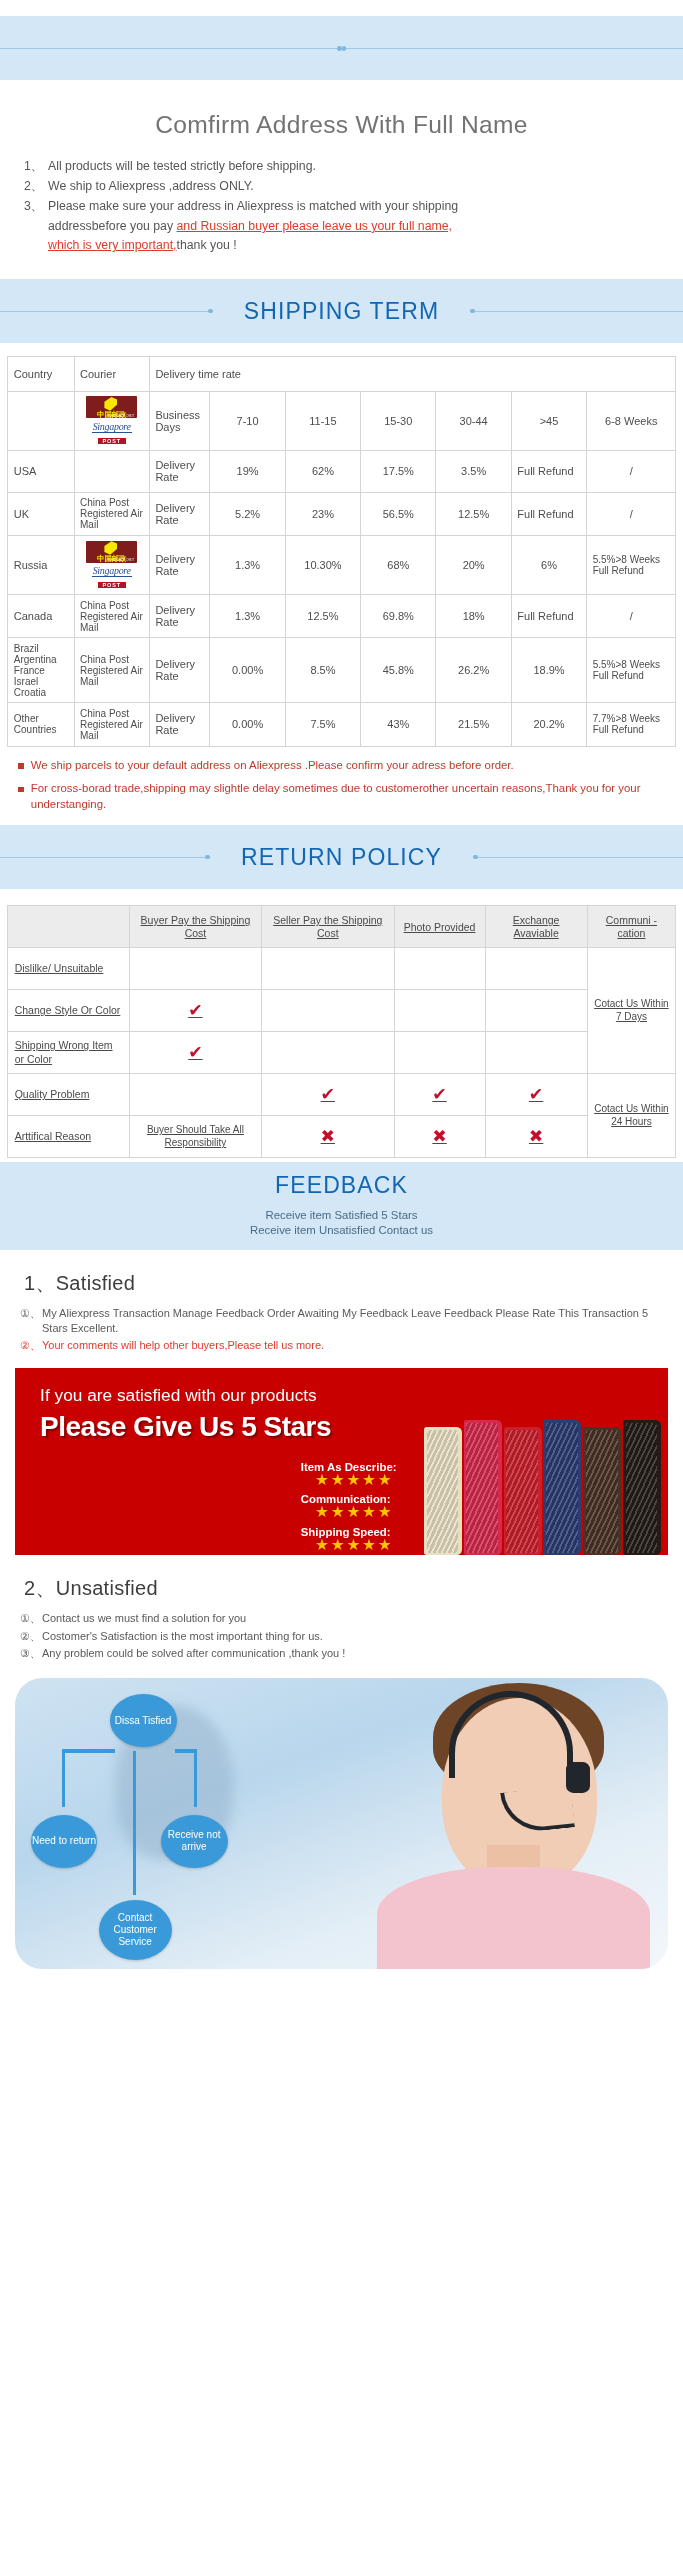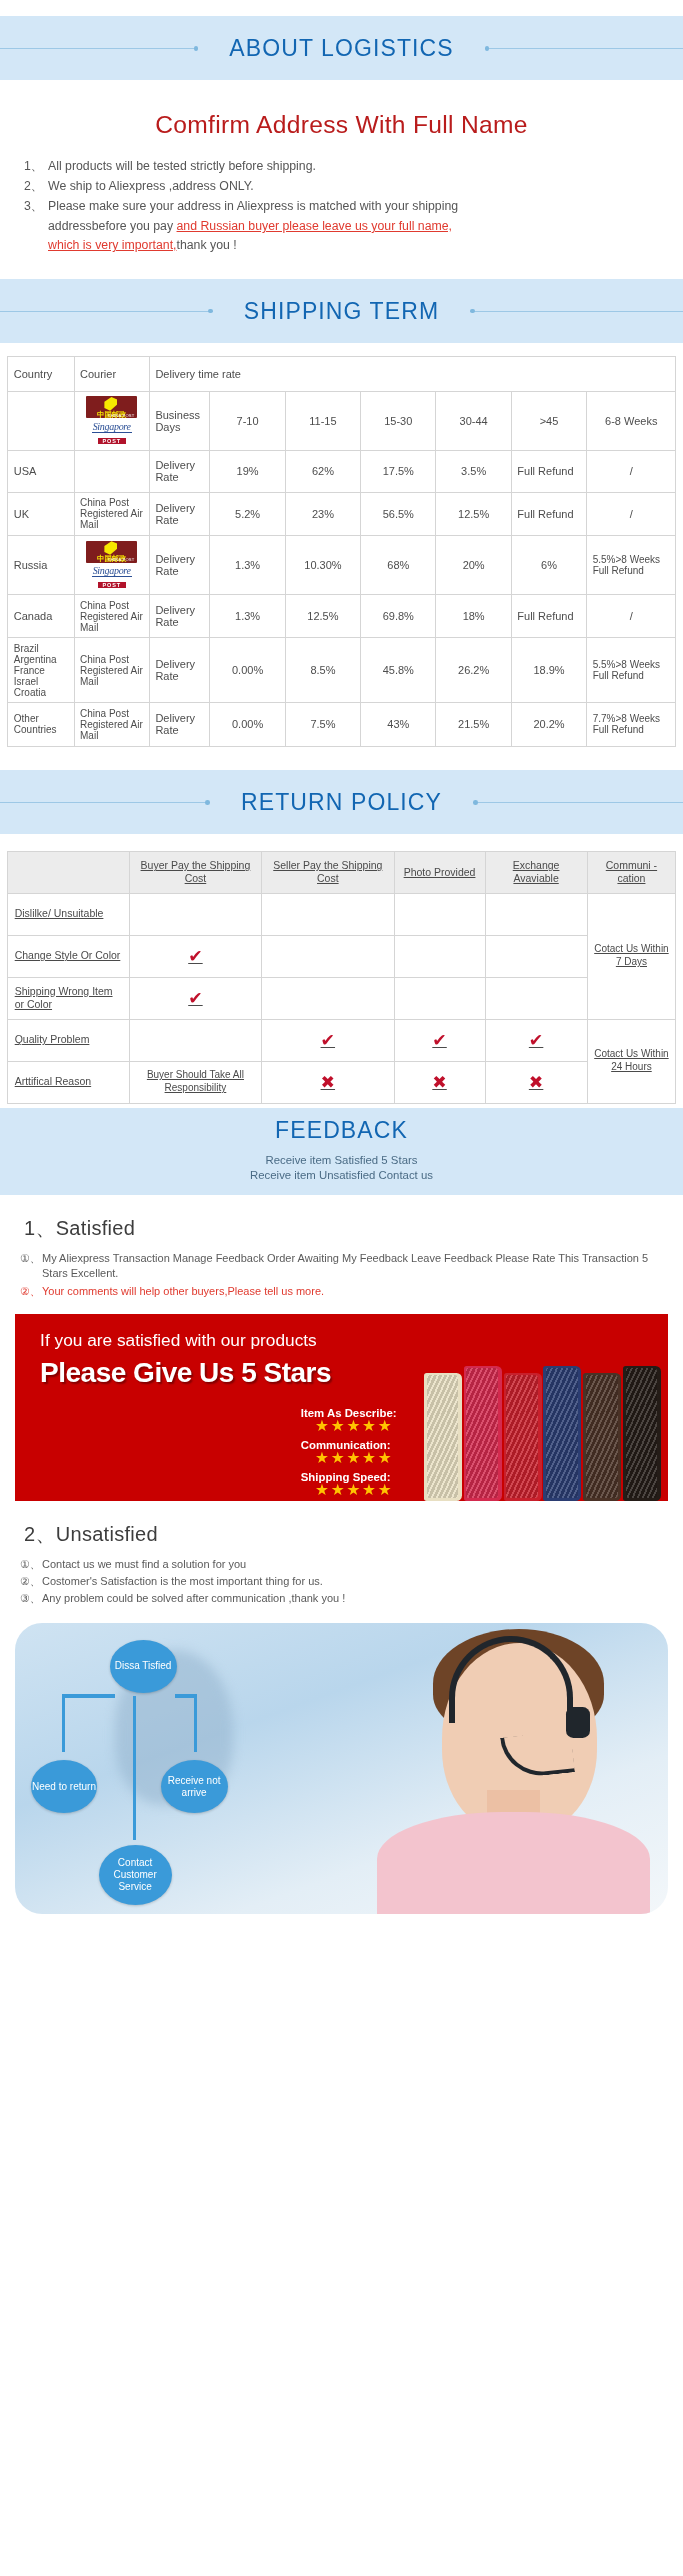--- a/index.html
+++ b/index.html
@@ -39,21 +39,21 @@
   }
   .banner .dot {
     position:relative; z-index:2; width:4.6px; height:4.6px; border-radius:50%;
     background:#7fb8de;
   }
 
   
   .h-main {
     text-align:center;
     font-size:24.6px;
-    color:#b91c1c;
+    color:#737373;
     font-weight:400;
     margin:31px 0 18px;
     letter-spacing:0.3px;
   }
   .ol-list { padding:0 22px 0 24px; margin:0; }
   .ol-row {
     display:flex;
     font-size:12.3px;
     line-height:19px;
     color:#565656;
@@ -227,21 +227,20 @@
   .arrow.h { height:3.6px; }
 </style>
 </head>
 <body>
 
 <div class="page">
 
   <div class="banner">
     <div class="rule"></div>
     <div class="dot"></div>
-    <div class="title">ABOUT LOGISTICS</div>
     <div class="dot"></div>
   </div>
 
   <div class="h-main">Comfirm  Address With Full Name</div>
 
   <div class="ol-list">
     <div class="ol-row">
       <span class="num">1、</span>
       <span class="txt">All products will be tested strictly before shipping.</span>
     </div>
@@ -388,20 +387,28 @@
           <td class="c">43%</td>
           <td class="c">21.5%</td>
           <td class="c">20.2%</td>
           <td class="multi">7.7%&gt;8 Weeks Full Refund</td>
         </tr>
       </tbody>
     </table>
   </div>
 
   <div class="notes">
+    <div class="note">
+      <span class="sq"></span>
+      <span>We ship parcels to your default address on Aliexpress .Please confirm your adress before order.</span>
+    </div>
+    <div class="note">
+      <span class="sq"></span>
+      <span>For cross-borad trade,shipping may slightle delay sometimes due to customerother uncertain reasons,Thank you for your understanging.</span>
+    </div>
   </div>
 
   <div class="banner" style="margin-top:12.8px;">
     <div class="rule"></div>
     <div class="dot"></div>
     <div class="title">RETURN POLICY</div>
     <div class="dot"></div>
   </div>
 
   <div class="tbl-wrap">

